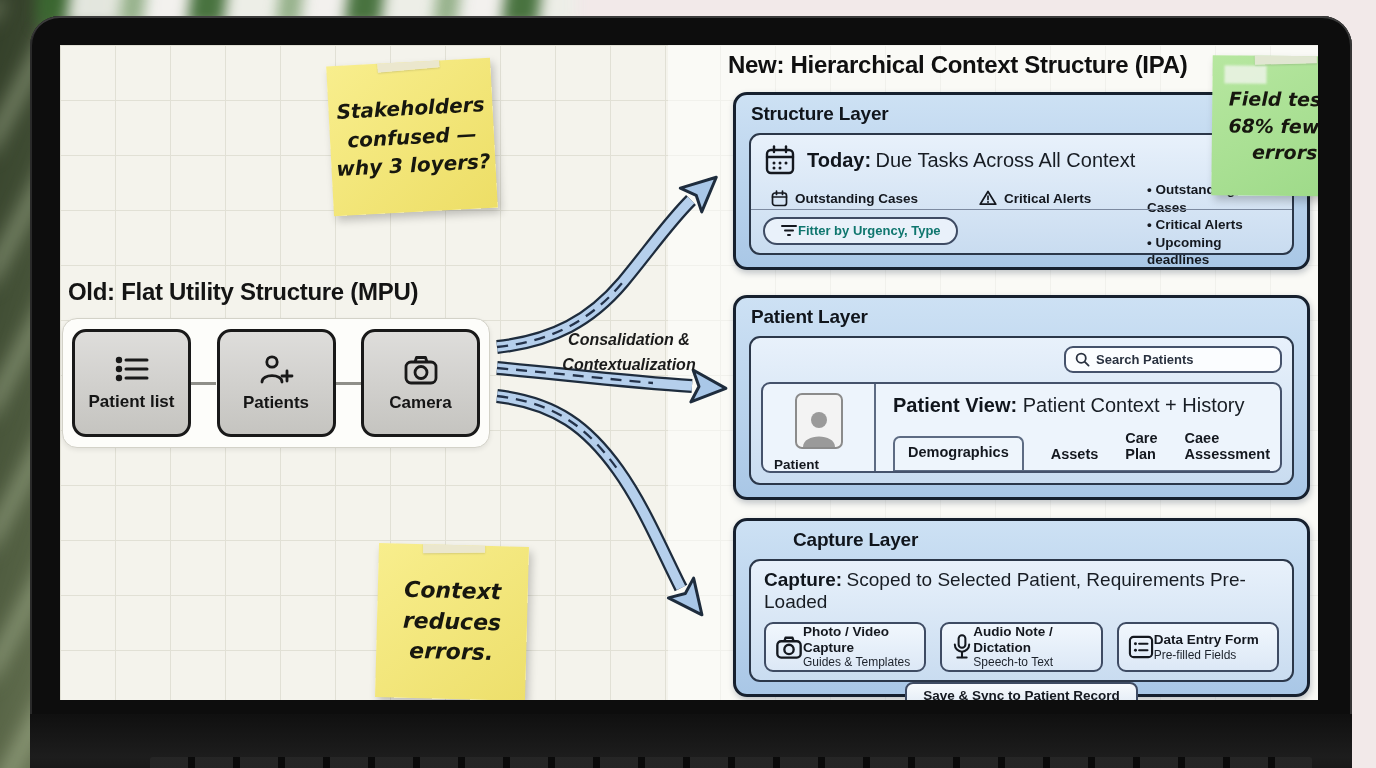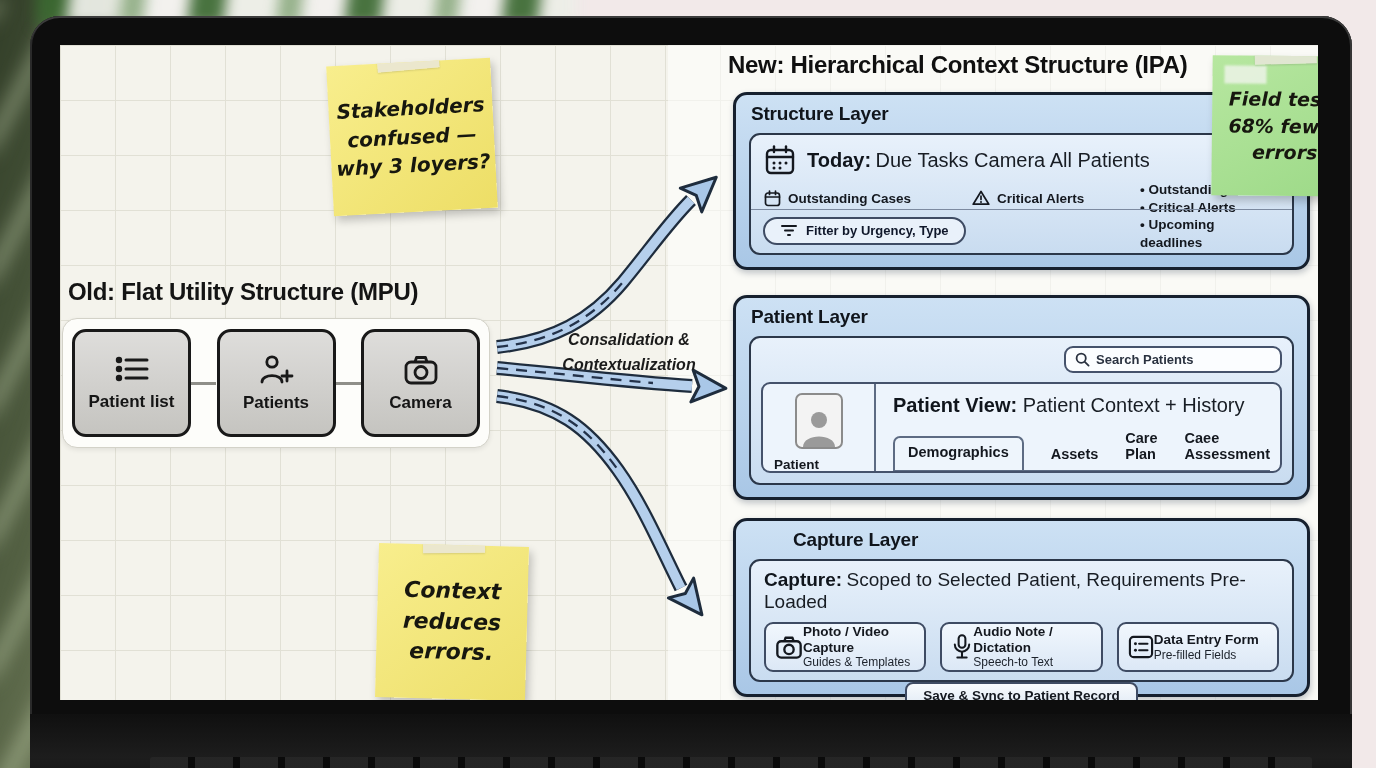--- a/index.html
+++ b/index.html
@@ -76,30 +76,30 @@
   .panel { position:absolute; left:673px; width:577px; border:3px solid #16202e; border-radius:14px;
     background:linear-gradient(180deg,#cde1f4,#a9c7e6); box-shadow:1px 3px 6px rgba(20,35,60,.25); z-index:3; }
   .panel-header { padding:8px 0 0 15px; font-size:19px; font-weight:800; color:#10151c; letter-spacing:-.2px; }
   .inner { position:absolute; left:13px; right:13px; top:38px; bottom:12px;
     background:linear-gradient(180deg,#e8f1fb,#c9dcf0); border:2.5px solid #2b3749; border-radius:11px; }
 
   .panel-dashboard { top:47px; height:178px; }
   .today-row { display:flex; align-items:center; gap:11px; padding:9px 13px 1px; }
   .today-row .t1 { font-size:20px; font-weight:800; color:#10151c; }
   .today-row .t2 { font-size:20px; font-weight:500; color:#181d24; }
-  .stats-row { display:flex; align-items:flex-start; padding:4px 13px 0; }
+  .stats-row { display:flex; align-items:flex-start; padding:4px 20px 0; }
   .stat { display:flex; align-items:center; gap:7px; font-size:13.5px; font-weight:800; color:#14181f; }
   .stat.cases { width:208px; margin-top:9px; }
   .stat.alerts { width:168px; margin-top:9px; }
   .bullets { flex:1; font-size:13.5px; font-weight:800; color:#14181f; line-height:1.3; }
   .bullets div::before { content:"• "; }
   .dash-divider { position:absolute; left:0; right:0; bottom:43px; border-top:1.5px solid #7c8aa0; }
-  .filter-btn { position:absolute; left:12px; bottom:8px; display:inline-flex; align-items:center; gap:8px;
+  .filter-btn { position:absolute; left:12px; bottom:8px; display:inline-flex; align-items:center; 
     padding:4px 15px 5px; background:#e9f1fa; border:2px solid #3e4b63; border-radius:15px;
-    font-size:13px; font-weight:800; color:#0f172a; cursor:pointer; }
+    font-size:13px; font-weight:800; color:#0f766e; cursor:pointer; }
 
   .panel-patient { top:250px; height:205px; }
   .search-box { position:absolute; top:8px; right:10px; width:218px; height:27px; background:#fbfdff;
     border:2px solid #45526b; border-radius:9px; display:flex; align-items:center; gap:6px; padding:0 9px; }
   .search-box input { border:none; outline:none; background:transparent; width:100%;
     font-family:"Liberation Sans",sans-serif; font-size:13px; font-weight:600; color:#2a3240; }
   .search-box input::placeholder { color:#2a3240; opacity:1; }
   .pat-card { position:absolute; left:10px; right:10px; top:44px; bottom:10px; background:#edf4fc;
     border:2px solid #45526b; border-radius:9px; display:flex; overflow:hidden; }
   .pat-left { width:133px; border-right:2px solid #5d6b83; padding:9px 11px 0; }
@@ -242,21 +242,21 @@
           </g>
           <g fill="#14181f">
             <circle cx="10" cy="19" r="1.5"></circle>
               <circle cx="16" cy="19" r="1.5"></circle>
               <circle cx="22" cy="19" r="1.5"></circle>
             <circle cx="10" cy="24" r="1.5"></circle>
               <circle cx="16" cy="24" r="1.5"></circle>
           </g>
         </svg>
         <span><span class="t1">Today:</span>
-          <span class="t2">Due Tasks Camera All Patients</span></span>
+          <span class="t2">Due Tasks Across All Context</span></span>
       </div>
       <div class="stats-row">
         <div class="stat cases">
           <svg class="icn" width="17" height="17" viewBox="0 0 17 17">
             <g stroke="#14181f" stroke-width="1.7" fill="none" stroke-linecap="round">
               <rect x="1.5" y="3" width="14" height="12.5" rx="2.5"></rect>
               <line x1="1.5" y1="7" x2="15.5" y2="7"></line>
               <line x1="5.5" y1="1" x2="5.5" y2="4.5"></line>
                 <line x1="11.5" y1="1" x2="11.5" y2="4.5"></line>
             </g>

